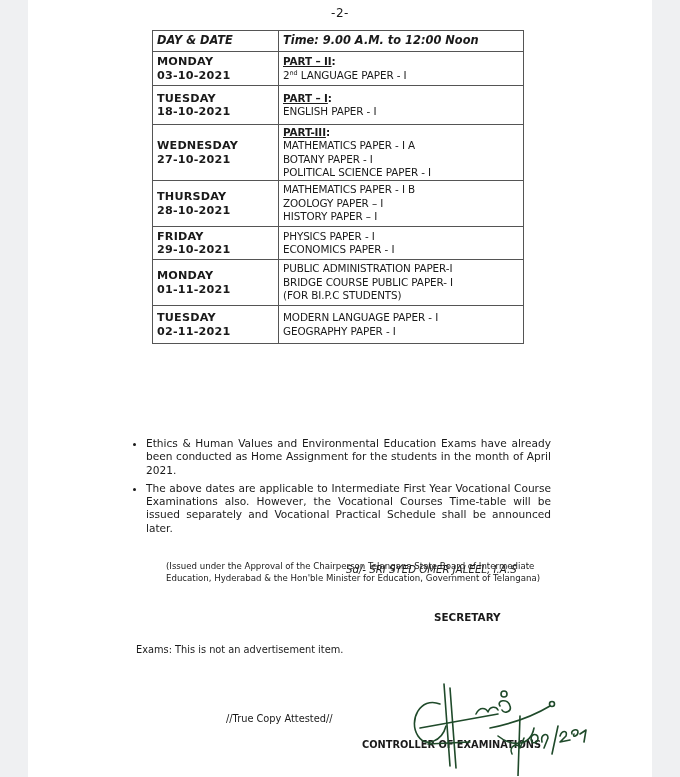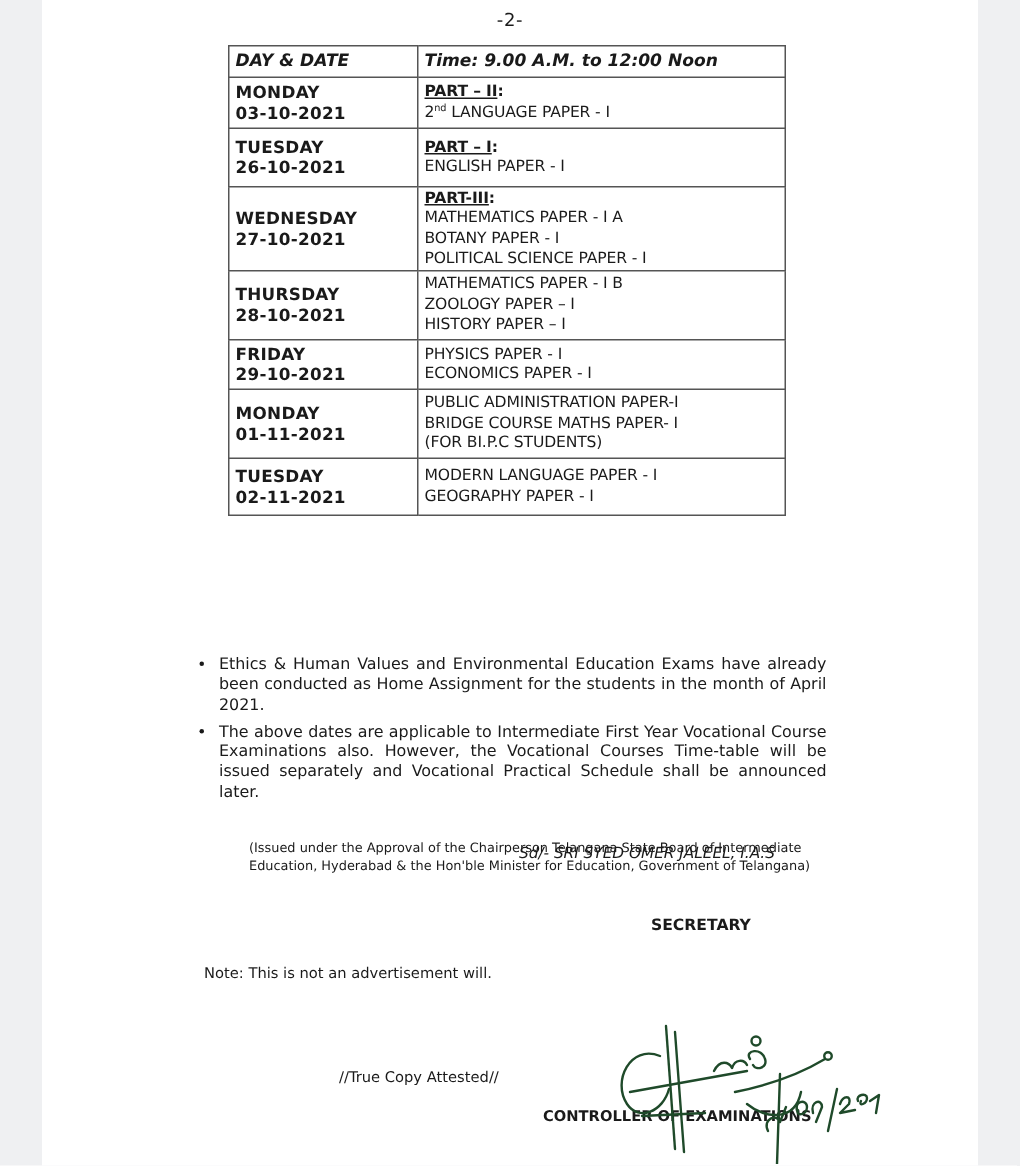--- a/index.html
+++ b/index.html
@@ -81,21 +81,21 @@
           </td>
       <td class="subj">
         <div><span class="part">PART – II</span><span class="part-colon">:</span></div>
         <div><span>2</span><sup>nd</sup> <span>LANGUAGE PAPER - I</span></div>
       </td>
     </tr>
 
     <tr style="height:39px">
       <td class="day">
             <div>TUESDAY</div>
-            <div>26-10-2021</div>
+            <div>18-10-2021</div>
           </td>
       <td class="subj">
         <div><span class="part">PART – I</span><span class="part-colon">:</span></div>
         <div>ENGLISH PAPER - I</div>
       </td>
     </tr>
 
     <tr style="height:56px">
       <td class="day">
             <div>WEDNESDAY</div>
@@ -133,21 +133,21 @@
     </tr>
 
 
     <tr style="height:46px">
       <td class="day">
             <div>MONDAY</div>
             <div>01-11-2021</div>
           </td>
       <td class="subj">
         <div>PUBLIC ADMINISTRATION PAPER-I</div>
-        <div>BRIDGE COURSE MATHS PAPER- I</div>
+        <div>BRIDGE COURSE PUBLIC PAPER- I</div>
         <div>(FOR BI.P.C STUDENTS)</div>
       </td>
     </tr>
 
     <tr style="height:38px">
       <td class="day">
             <div>TUESDAY</div>
             <div>02-11-2021</div>
           </td>
       <td class="subj">
@@ -163,21 +163,21 @@
       <li>Ethics &amp; Human Values and Environmental Education Exams have already been conducted as Home Assignment for the students in the month of April 2021.</li>
       <li>The above dates are applicable to Intermediate First Year Vocational Course Examinations also. However, the Vocational Courses Time-table will be issued separately and Vocational Practical Schedule shall be announced later.</li>
     </ul>
   </div>
 
   <div class="abs issued">(Issued under the Approval of the Chairperson Telangana State Board of Intermediate Education, Hyderabad &amp; the Hon'ble Minister for Education, Government of Telangana)</div>
 
   <div class="abs sd">Sd/- SRI SYED OMER JALEEL, I.A.S</div>
   <div class="abs sec">SECRETARY</div>
 
-  <div class="abs note">Note: This is not an advertisement will.</div>
+  <div class="abs note">Exams: This is not an advertisement item.</div>
 
   <div class="abs tca">//True Copy Attested//</div>
 
   <div class="abs coe">CONTROLLER OF EXAMINATIONS</div>
 
   <svg class="abs sig" width="190" height="100" viewBox="0 0 190 100">
     <g fill="none" stroke="#1f4a2a" stroke-width="1.6" stroke-linecap="round" stroke-linejoin="round">
       <path d="M40 28 C20 20, 8 45, 18 60 C26 72, 42 65, 46 50"></path>
       <path d="M44 8 L50 90"></path>
       <path d="M50 12 L56 92"></path>

